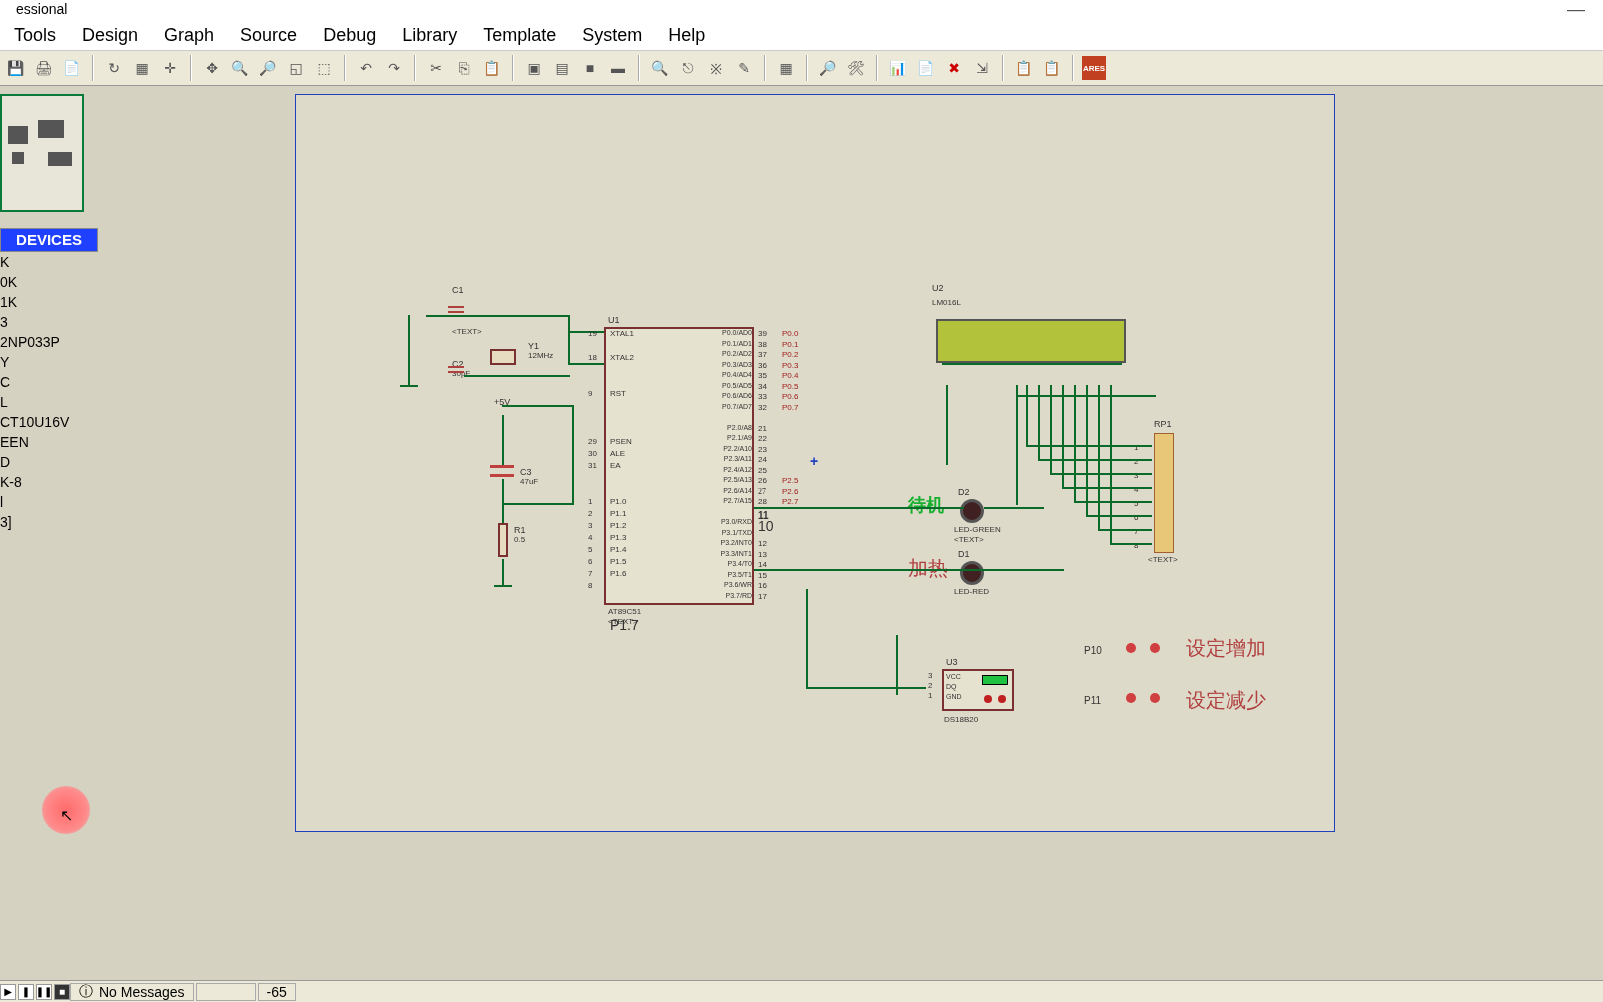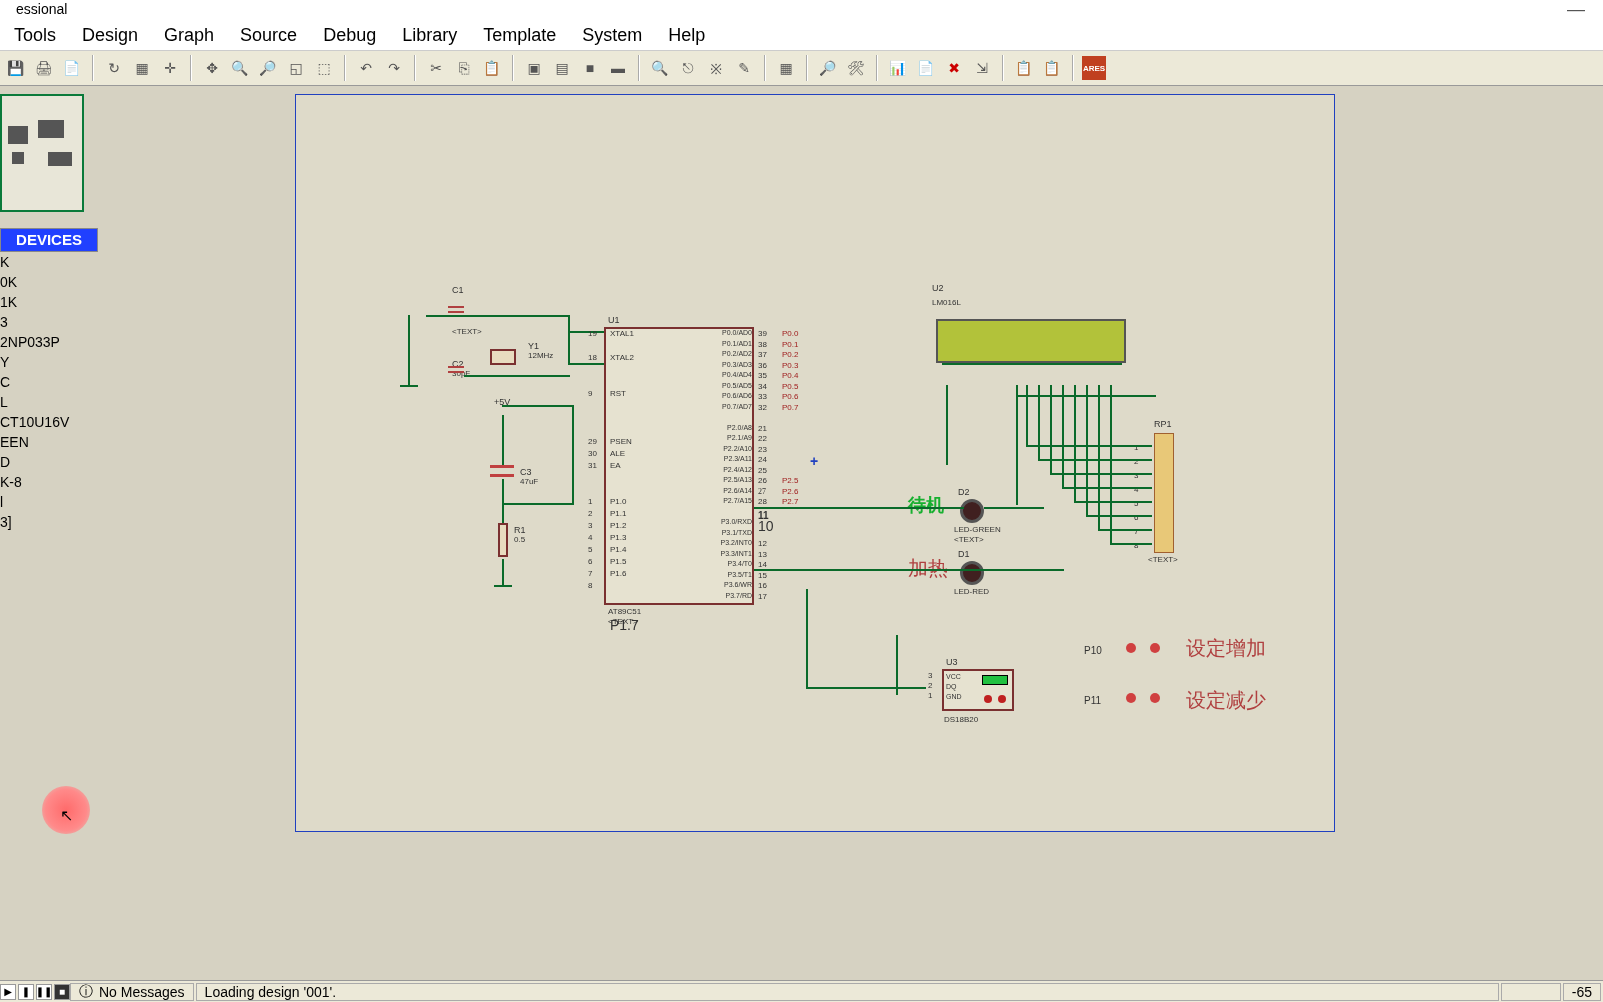--- a/index.html
+++ b/index.html
@@ -388,20 +388,17 @@
   <div class="playbtns">
     <span>▶</span>
     <span>❚</span>
     <span>❚❚</span>
     <span style="background:#333;color:#fff">■</span>
   </div>
   <div class="sect">
     <span style="margin-right:6px">ⓘ</span>
     <span>No Messages</span>
   </div>
-  <div class="sect" style="flex:1">
-    <span>Loading design '001'.</span>
-  </div>
   <div class="sect" style="width:60px"></div>
   <div class="sect">
     <span>-65</span>
   </div>
 </div>
 
 </body></html>

